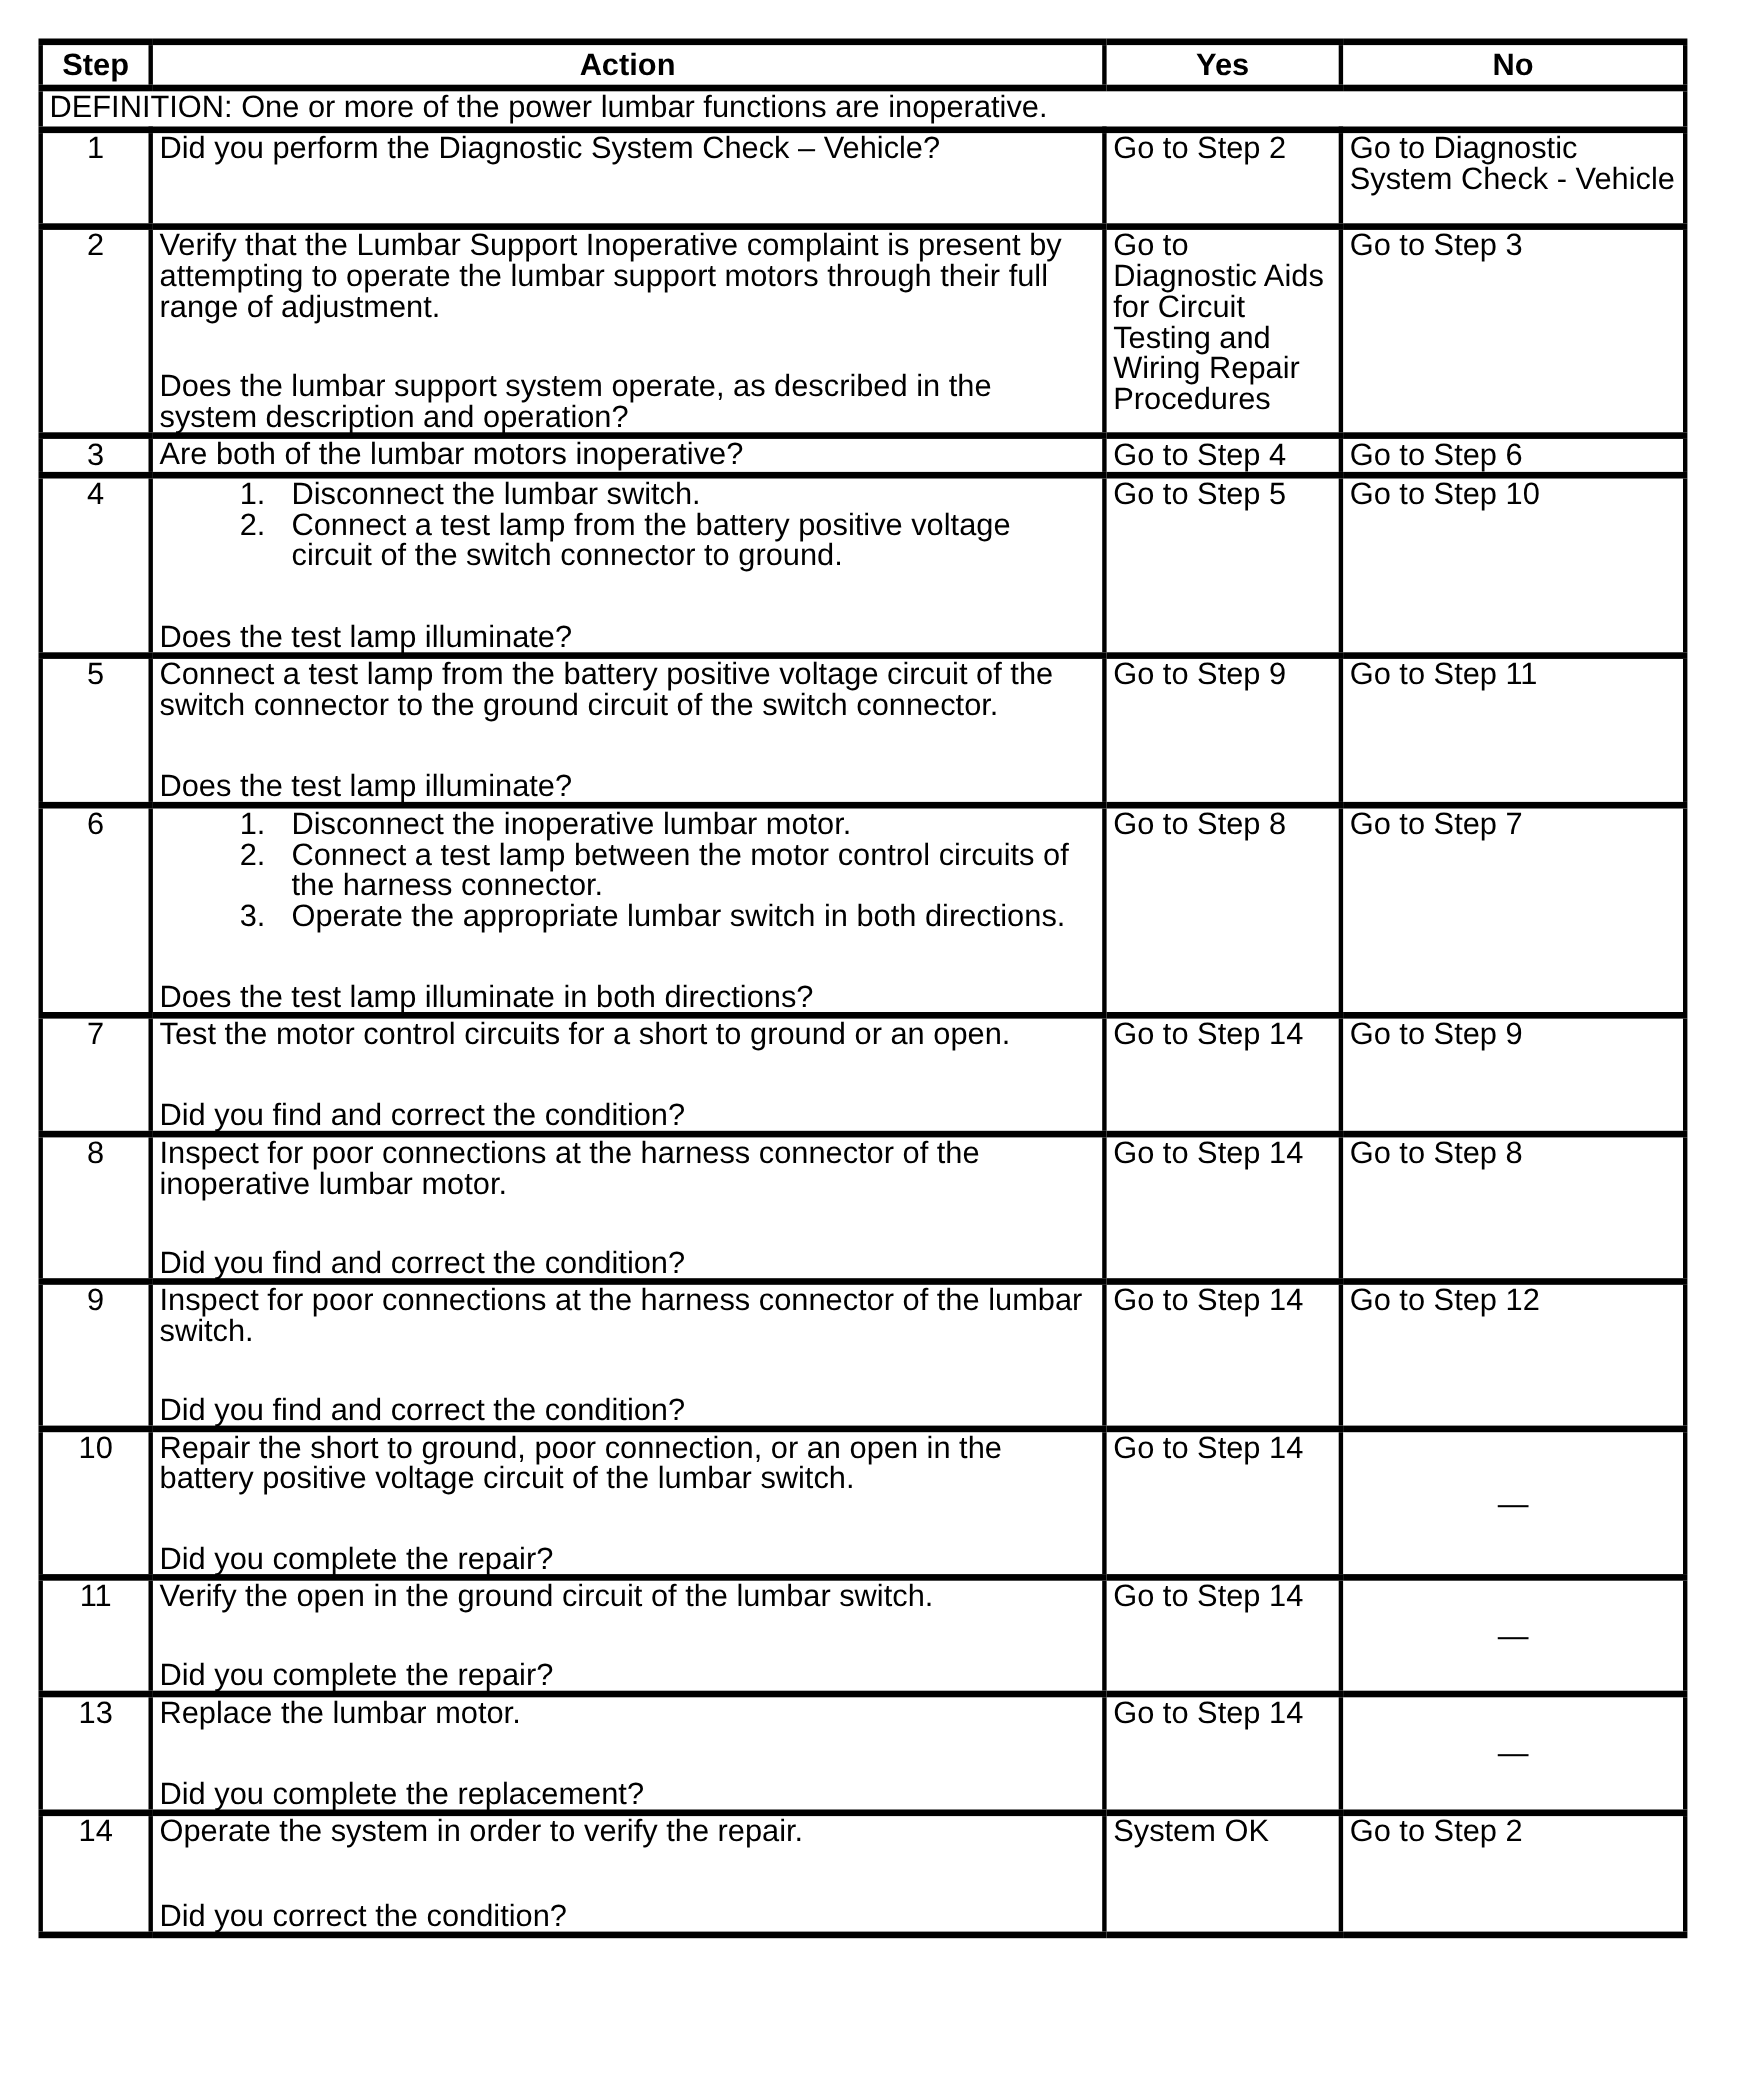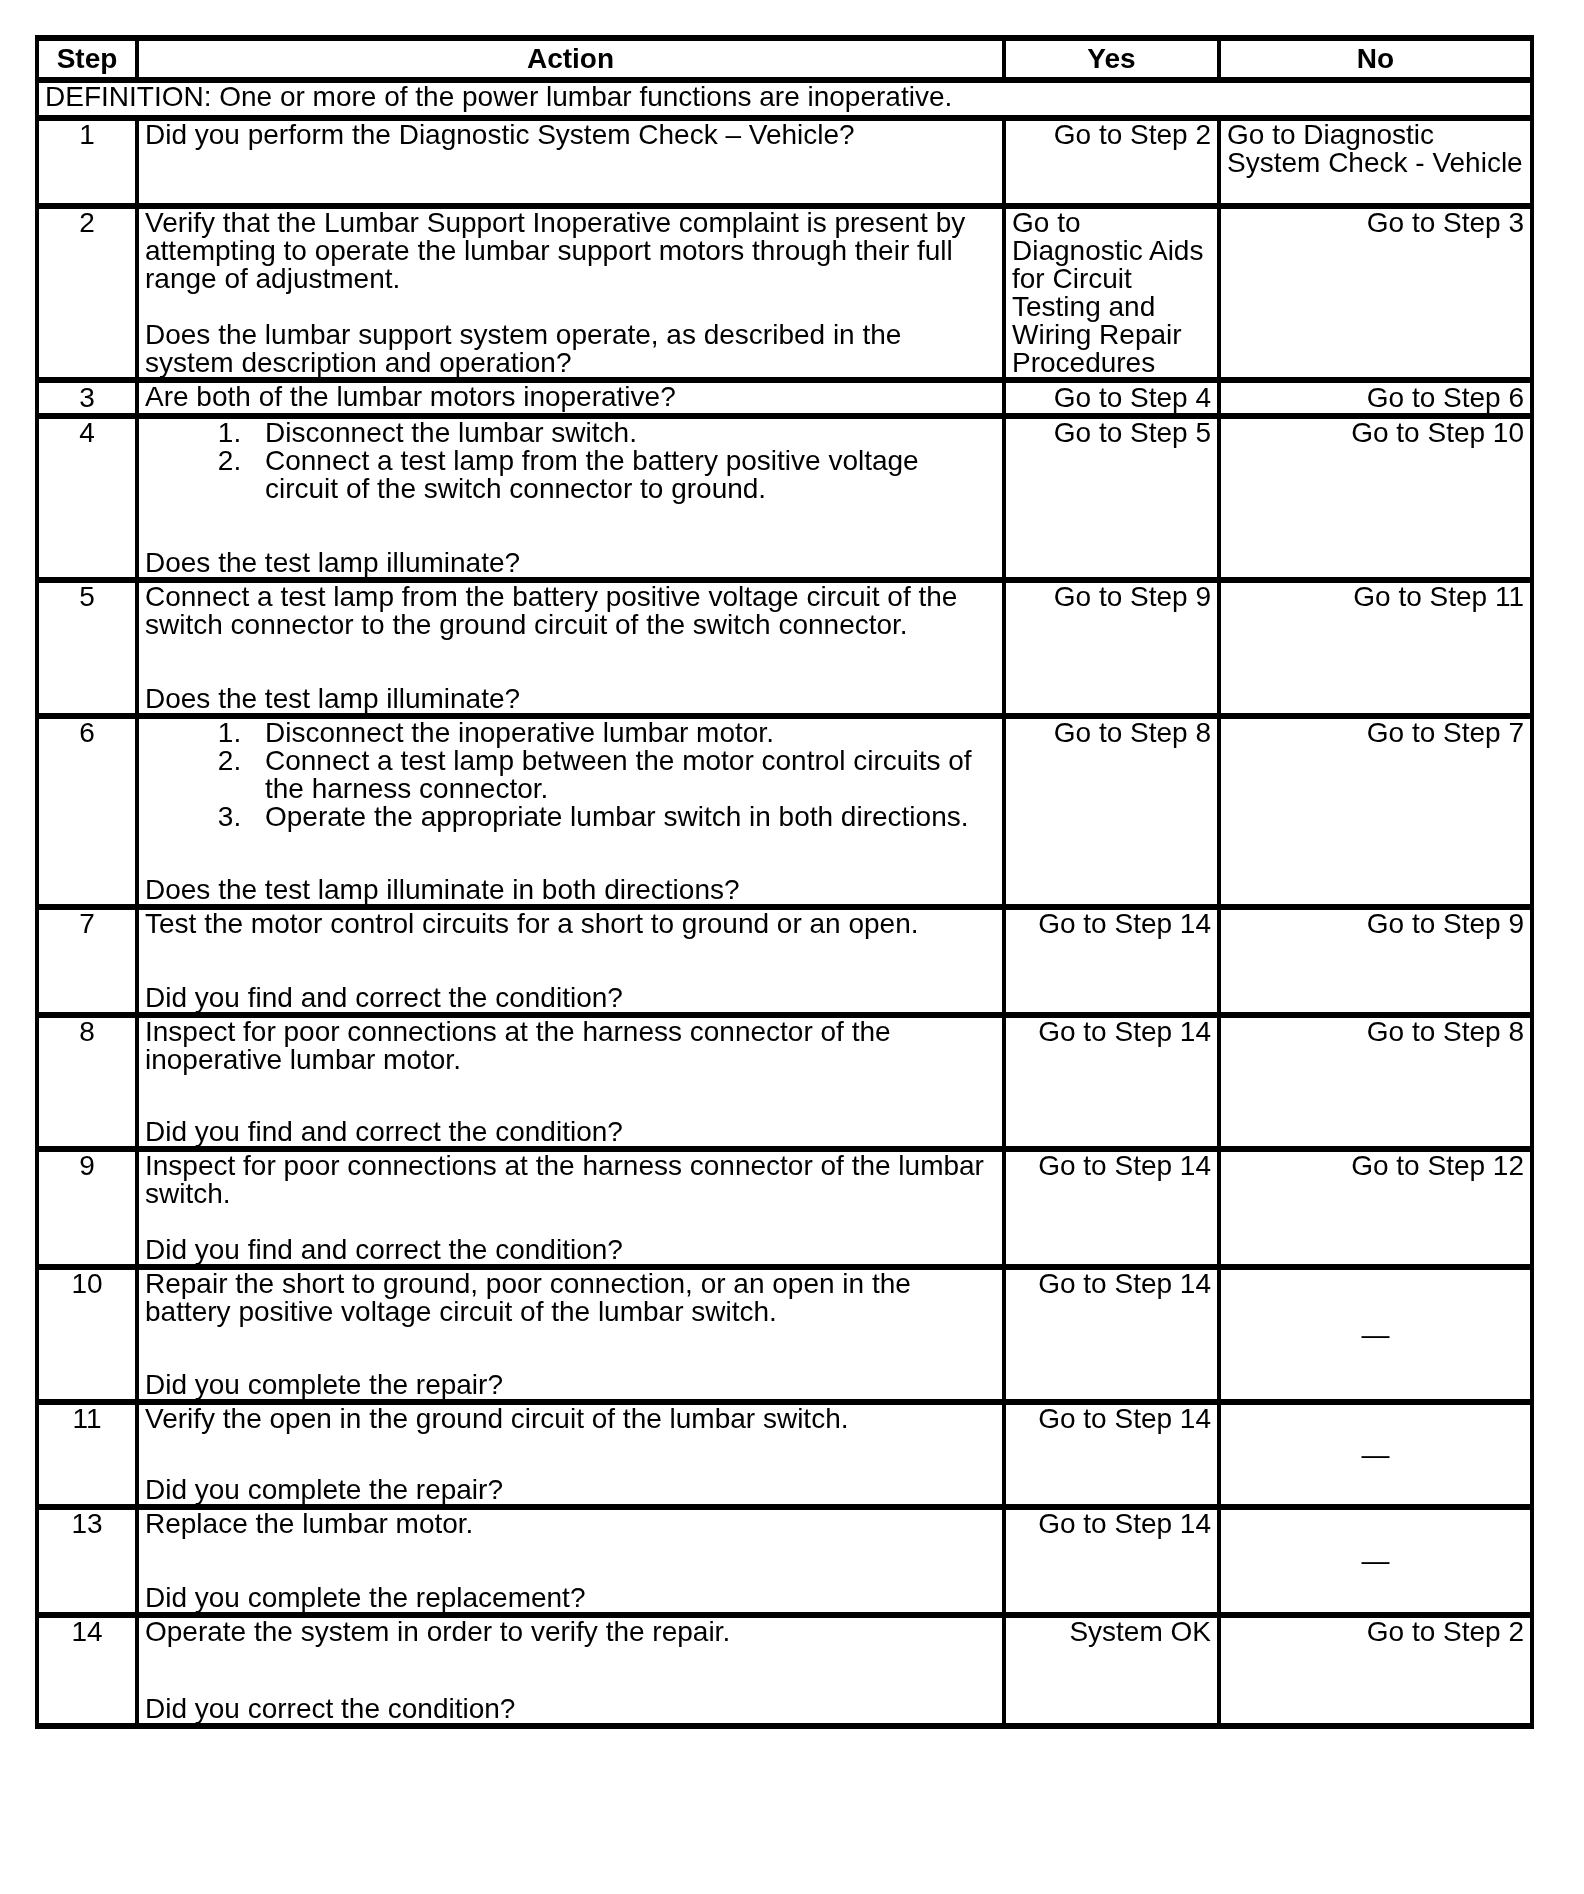--- a/index.html
+++ b/index.html
@@ -15,27 +15,27 @@
   table.diag col.c-no { width: 313px; }
   table.diag td, table.diag th {
     border-left: 4px solid #000; border-right: 4px solid #000;
     border-top: 6px solid #000; border-bottom: 6px solid #000;
     padding: 0 6px; vertical-align: top;
   }
   table.diag th { font-weight: bold; text-align: center; height: 36px; vertical-align: middle; }
   td.def { padding: 2px 6px; height: 32px; vertical-align: middle; }
   td.step { text-align: center; vertical-align: middle; }
   td.action { position: relative; }
-  td.yes, td.no { vertical-align: bottom; text-align: right; padding-bottom: 2px; }
+  td.yes, td.no { vertical-align: bottom; text-align: left; padding-bottom: 2px; }
   td.yes.left, td.no.left { text-align: left; }
   td.no.top { vertical-align: top; text-align: left; }
   td.no.dash { vertical-align: middle; text-align: center; }
   ol.substeps { margin: 0; padding-left: 104px; }
   ol.substeps li { padding-left: 16px; }
-  .question { margin-top: 28px; }
+  .question { margin-top: 44px; }
   tr.r1 td { height: 82px; }
   tr.r2 td { height: 158px; }
   tr.r3 td { height: 30px; vertical-align: middle; }
   tr.r3 td.action { vertical-align: middle; }
   tr.r4 td { height: 158px; }
   tr.r5 td { height: 130px; }
   tr.r6 td { height: 185px; }
   tr.r7 td { height: 102px; }
   tr.r8 td { height: 128px; }
   tr.r9 td { height: 102px; }

